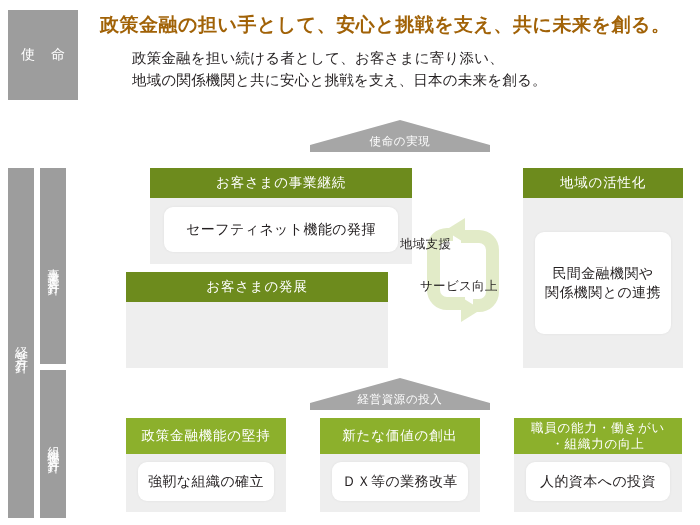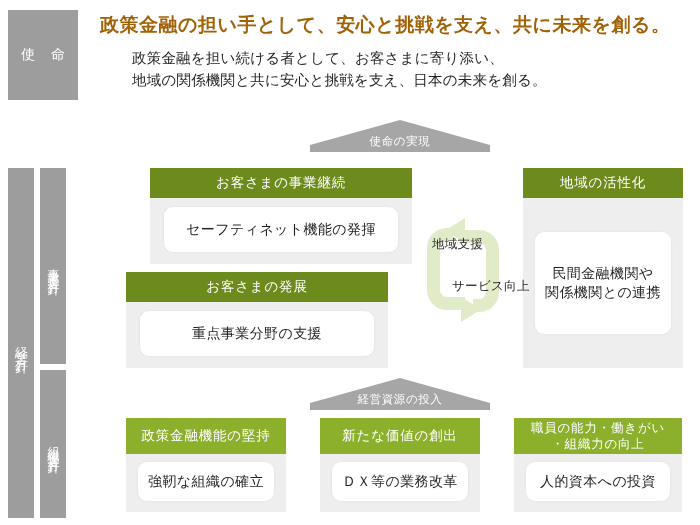--- a/index.html
+++ b/index.html
@@ -142,21 +142,21 @@
   
   #card-policy-finance { left: 126px; top: 418px; width: 160px; height: 94px; }
   #card-new-value      { left: 320px; top: 418px; width: 160px; height: 94px; }
   #card-staff          { left: 514px; top: 418px; width: 168px; height: 94px; }
   #card-policy-finance .hdr, #card-new-value .hdr { height: 36px; }
   #card-staff .hdr { height: 36px; font-size: 12.5px; padding: 0 4px; }
   #card-policy-finance .body, #card-new-value .body, #card-staff .body { padding: 8px 12px 11px; }
 
   
   #cycle-graphic { left: 415px; top: 218px; width: 96px; height: 104px; }
-  #cycle-labels { left: 398px; top: 236px; width: 130px; height: 70px; margin-left: 32px; }
+  #cycle-labels { left: 398px; top: 236px; width: 130px; height: 70px; }
   .cycle-label {
     position: absolute;
     font-size: 12.5px;
     color: #231f20;
     white-space: nowrap;
     letter-spacing: 0.3px;
   }
   #label-regional-support { left: 2px; top: 0px; }
   #label-service-improve  { left: 22px; top: 42px; }
 </style>
@@ -180,23 +180,20 @@
 
   <div class="abs card" id="card-continuity">
     <div class="hdr dark">お客さまの事業継続</div>
     <div class="body">
       <div class="pill">セーフティネット機能の発揮</div>
     </div>
   </div>
 
   <div class="abs card" id="card-growth">
     <div class="hdr dark">お客さまの発展</div>
-    <div class="body">
-      <div class="pill">重点事業分野の支援</div>
-    </div>
   </div>
 
   <div class="abs card" id="card-region">
     <div class="hdr dark">地域の活性化</div>
     <div class="body">
       <div class="pill">民間金融機関や<br>関係機関との連携</div>
     </div>
   </div>
 
   <div class="abs" id="cycle-graphic">

